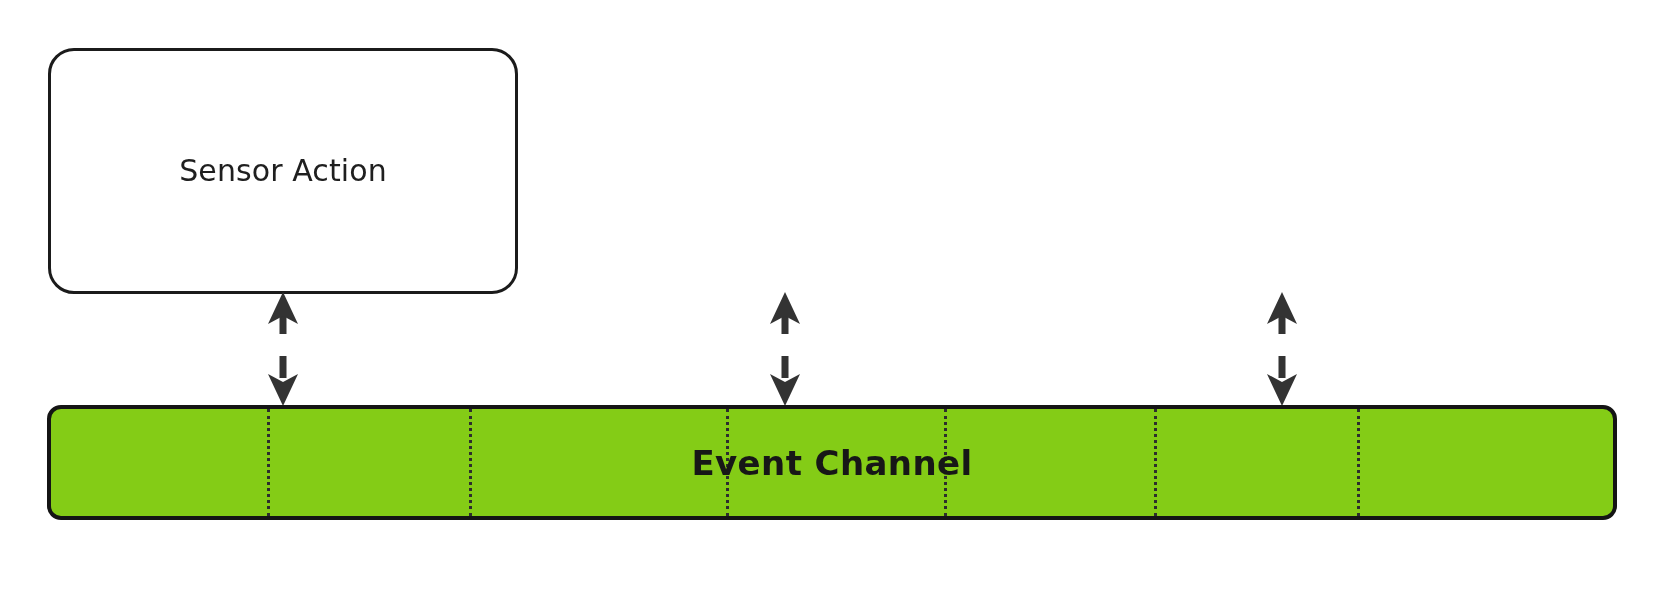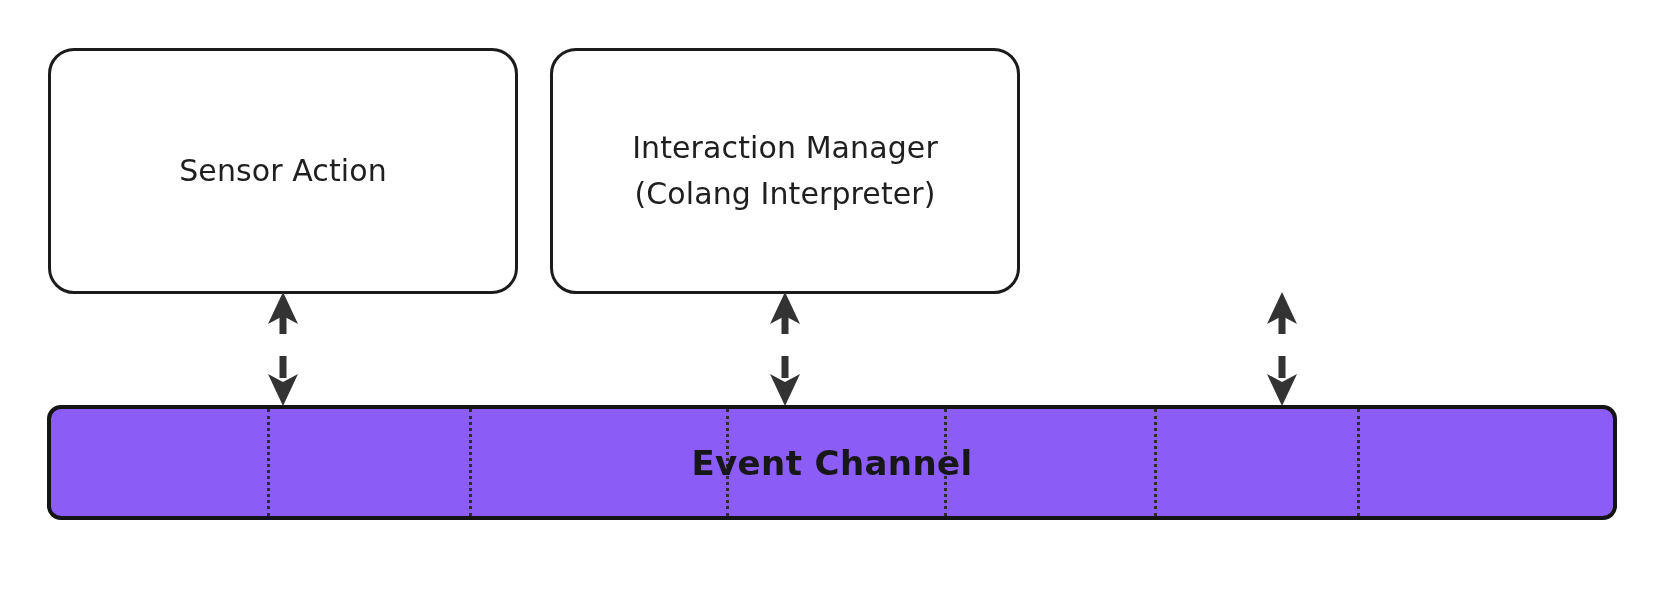--- a/index.html
+++ b/index.html
@@ -39,21 +39,21 @@
   #box-manager { left: 550px;  top: 48px; width: 470px; height: 246px; }
   #box-action  { left: 1046px; top: 48px; width: 570px; height: 246px; }
 
   #channel-bar {
     position: absolute;
     left: 47px;
     top: 405px;
     width: 1570px;
     height: 115px;
     box-sizing: border-box;
-    background: #8b5cf6;
+    background: #84cc16;
     border: 4px solid #141414;
     border-radius: 14px;
     display: flex;
     align-items: center;
     justify-content: center;
     overflow: hidden;
   }
   #channel-label {
     font-size: 34px;
     font-weight: bold;
@@ -82,24 +82,20 @@
 </style>
 </head>
 <body>
 
 <div id="canvas">
 
   <div class="node-box" id="box-sensor">
     <span class="node-label">Sensor Action</span>
   </div>
 
-  <div class="node-box" id="box-manager">
-    <span class="node-label">Interaction Manager
-(Colang Interpreter)</span>
-  </div>
 
 
   <svg class="arrow-link" id="arrow-sensor" viewBox="0 0 40 118">
     <line x1="20" y1="22" x2="20" y2="96" stroke="#333333" stroke-width="7" stroke-dasharray="22,22" stroke-linecap="butt"></line>
     <polygon points="20,2 35,34 20,26 5,34" fill="#333333"></polygon>
     <polygon points="20,116 5,84 20,92 35,84" fill="#333333"></polygon>
   </svg>
 
   <svg class="arrow-link" id="arrow-manager" viewBox="0 0 40 118">
     <line x1="20" y1="22" x2="20" y2="96" stroke="#333333" stroke-width="7" stroke-dasharray="22,22" stroke-linecap="butt"></line>

